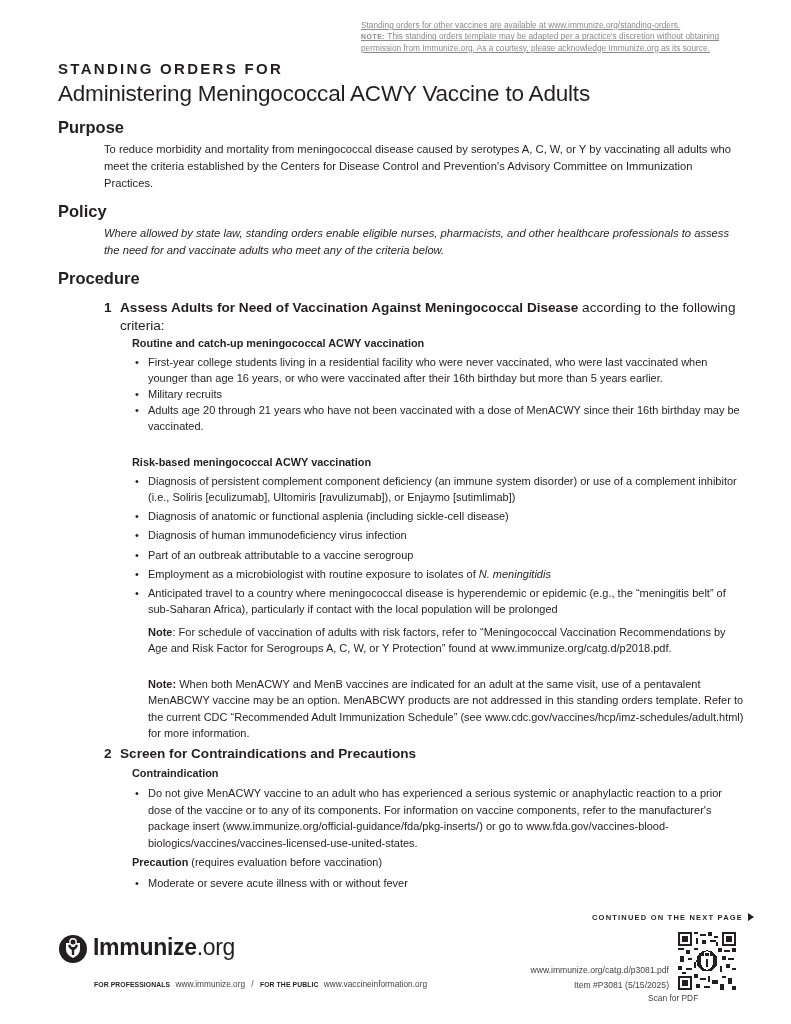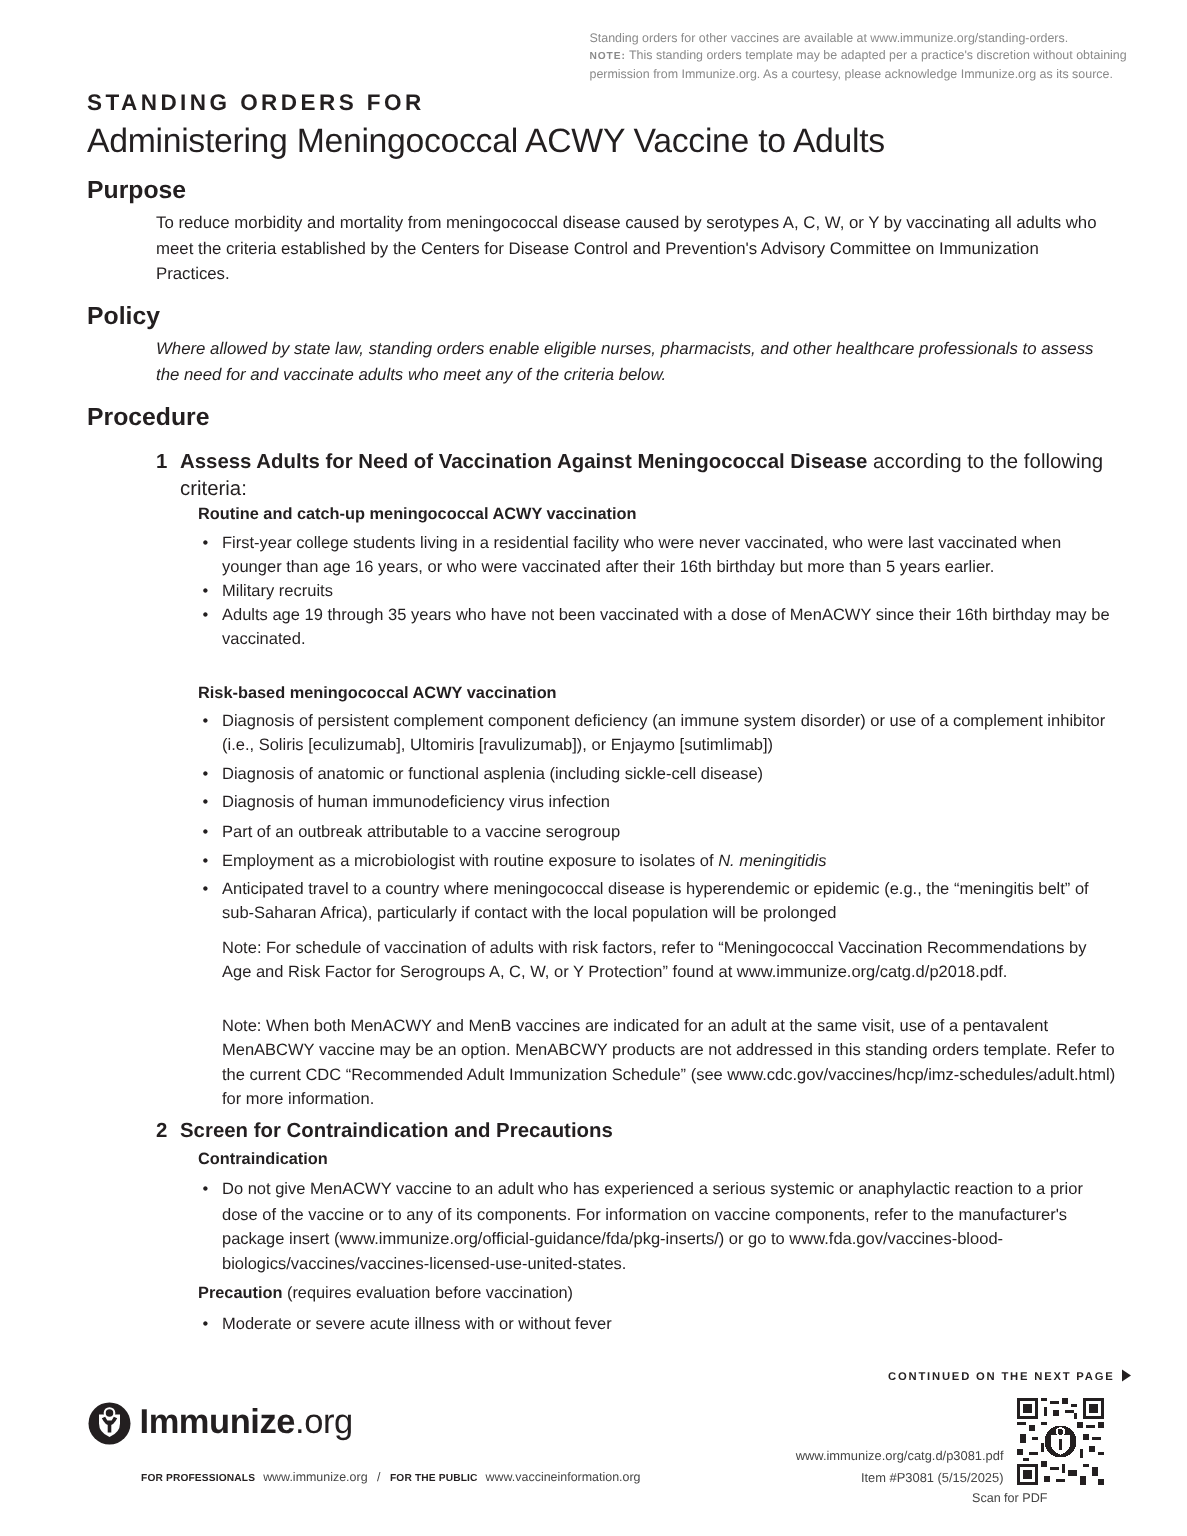--- a/index.html
+++ b/index.html
@@ -1,35 +1,35 @@
 <!DOCTYPE html>
 <html><head>
 <meta charset="utf-8">
 <style>
   html, body { margin:0; padding:0; background:#ffffff; }
   body { width:791px; height:1024px; position:relative; overflow:hidden;
          font-family:"Liberation Sans", "DejaVu Sans", sans-serif; color:#231f20; }
   .abs { position:absolute; }
-  .topnote { left:393px; top:20px; width:370px; font-size:8.3px; line-height:11.3px; color:#8a8a8a; }
+  .topnote { left:361px; top:20px; width:370px; font-size:8.3px; line-height:11.3px; color:#8a8a8a;text-decoration:underline; }
   .topnote .notelabel { font-size:6.8px; font-weight:bold; letter-spacing:0.6px; }
   .kicker { left:58px; top:60px; font-size:15px; font-weight:bold; letter-spacing:2.3px; color:#231f20; }
   .title { left:58px; top:81px; font-size:22.5px; font-weight:normal; color:#231f20; letter-spacing:-0.2px; white-space:nowrap; }
   h2 { position:absolute; margin:0; font-size:16.5px; font-weight:bold; color:#231f20; left:58px; }
   .para { position:absolute; left:104px; width:640px; font-size:11.2px; line-height:17.2px; color:#231f20; }
   .step { position:absolute; left:104px; width:640px; font-size:13.6px; line-height:17.5px; color:#231f20; }
   .step .num { position:absolute; left:0; top:0; font-weight:bold; }
   .step .txt { margin-left:16px; display:block; }
   .step b { font-weight:bold; }
   .sub { position:absolute; left:120px; font-size:10.9px; font-weight:bold; color:#231f20;padding-left:12px; }
   ul.bl { position:absolute; margin:0; padding:0; list-style:none; left:133px; width:612px; font-size:11px; line-height:16px; color:#231f20; }
   ul.bl li { position:relative; padding-left:15px; }
   ul.bl li::before { content:"\2022"; position:absolute; left:2px; top:0; }
   ul.bl.spaced li { margin-bottom:3.2px; }
   .note { position:absolute; left:148px; width:598px; font-size:11px; line-height:16.4px; color:#231f20; }
-  .note b { font-weight:normal; }
+  .note b { font-weight:bold; }
   .cont { left:579px; top:913px; font-size:7.5px; font-weight:bold; letter-spacing:1.2px; color:#231f20;margin-left:13px; }
   .cont .tri { display:inline-block; width:0; height:0; border-left:6px solid #231f20; border-top:4px solid transparent; border-bottom:4px solid transparent; margin-left:5px; vertical-align:-1px; }
   .logo { left:58px; top:934px; height:36px; display:flex; align-items:flex-start; }
   .logo .brand { font-size:23px; font-weight:bold; color:#231f20; margin-left:5px; letter-spacing:-0.3px; }
   .logo .brand .org { font-weight:normal; }
   .footer { left:94px; top:979px; font-size:8.3px; color:#444; white-space:nowrap; }
   .footer .lbl { font-size:6.8px; font-weight:bold; color:#231f20; letter-spacing:0.1px; }
   .footer .sep { margin:0 4px; }
   .pdfurl { right:122px; top:963px; font-size:8.6px; color:#444; text-align:right; line-height:15px; }
   .qr { left:678px; top:932px; width:58px; height:58px; }
@@ -56,39 +56,39 @@
 
 <div class="step" style="top:299px;">
   <span class="num">1</span>
   <span class="txt"><b>Assess Adults for Need of Vaccination Against Meningococcal Disease</b><span> according to the following criteria:</span></span>
 </div>
 
 <div class="sub" style="top:337px;">Routine and catch-up meningococcal ACWY vaccination</div>
 <ul class="bl" style="top:354px;">
   <li>First-year college students living in a residential facility who were never vaccinated, who were last vaccinated when younger than age 16 years, or who were vaccinated after their 16th birthday but more than 5 years earlier.</li>
   <li>Military recruits</li>
-  <li>Adults age 19 through 35 years who have not been vaccinated with a dose of MenACWY since their 16th birthday may be vaccinated.</li>
+  <li>Adults age 20 through 21 years who have not been vaccinated with a dose of MenACWY since their 16th birthday may be vaccinated.</li>
 </ul>
 
 <div class="sub" style="top:456px;">Risk-based meningococcal ACWY vaccination</div>
 <ul class="bl spaced" style="top:473px;">
   <li>Diagnosis of persistent complement component deficiency (an immune system disorder) or use of a complement inhibitor (i.e., Soliris [eculizumab], Ultomiris [ravulizumab]), or Enjaymo [sutimlimab])</li>
   <li>Diagnosis of anatomic or functional asplenia (including sickle-cell disease)</li>
   <li>Diagnosis of human immunodeficiency virus infection</li>
   <li>Part of an outbreak attributable to a vaccine serogroup</li>
   <li><span>Employment as a microbiologist with routine exposure to isolates of </span><i>N. meningitidis</i></li>
   <li>Anticipated travel to a country where meningococcal disease is hyperendemic or epidemic (e.g., the “meningitis belt” of sub-Saharan Africa), particularly if contact with the local population will be prolonged</li>
 </ul>
 
 <div class="note" style="top:624px;"><b>Note</b><span>: For schedule of vaccination of adults with risk factors, refer to “Meningococcal Vaccination Recommendations by Age and Risk Factor for Serogroups A, C, W, or Y Protection” found at www.immunize.org/catg.d/p2018.pdf.</span></div>
 <div class="note" style="top:676px;"><b>Note:</b><span> When both MenACWY and MenB vaccines are indicated for an adult at the same visit, use of a pentavalent MenABCWY vaccine may be an option. MenABCWY products are not addressed in this standing orders template. Refer to the current CDC “Recommended Adult Immunization Schedule” (see www.cdc.gov/vaccines/hcp/imz-schedules/adult.html) for more information.</span></div>
 
 <div class="step" style="top:745px;">
   <span class="num">2</span>
-  <span class="txt"><b>Screen for Contraindication and Precautions</b></span>
+  <span class="txt"><b>Screen for Contraindications and Precautions</b></span>
 </div>
 <div class="sub" style="top:767px;">Contraindication</div>
 <ul class="bl" style="top:785px; width:612px; line-height:16.6px;">
   <li>Do not give MenACWY vaccine to an adult who has experienced a serious systemic or anaphylactic reaction to a prior dose of the vaccine or to any of its components. For information on vaccine components, refer to the manufacturer's package insert (www.immunize.org/official-guidance/fda/pkg-inserts/) or go to www.fda.gov/vaccines-blood-biologics/vaccines/vaccines-licensed-use-united-states.</li>
 </ul>
 <div class="sub" style="top:856px;"><span>Precaution</span><span style="font-weight:normal;"> (requires evaluation before vaccination)</span></div>
 <ul class="bl" style="top:875px;">
   <li>Moderate or severe acute illness with or without fever</li>
 </ul>
 

